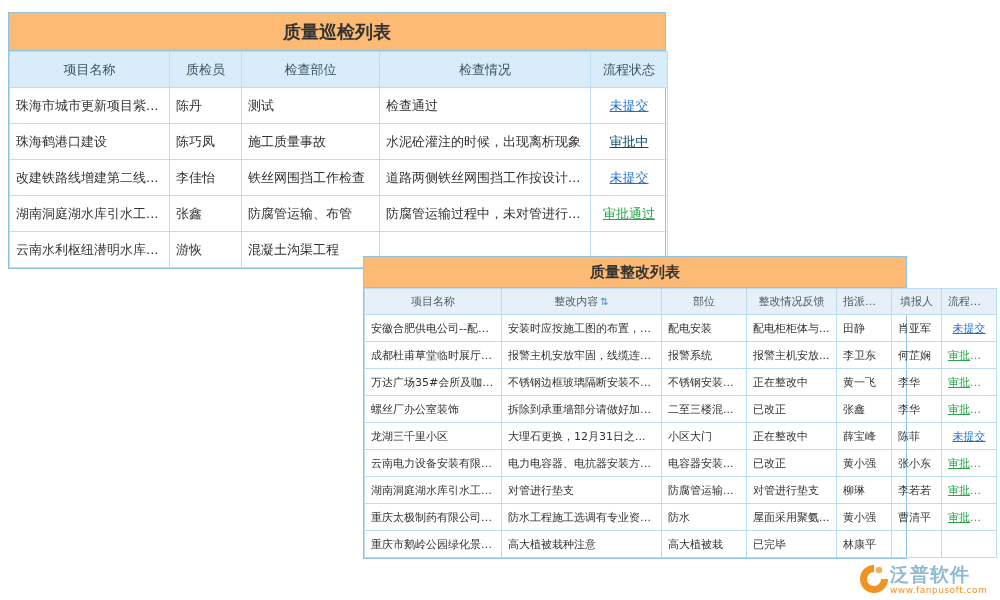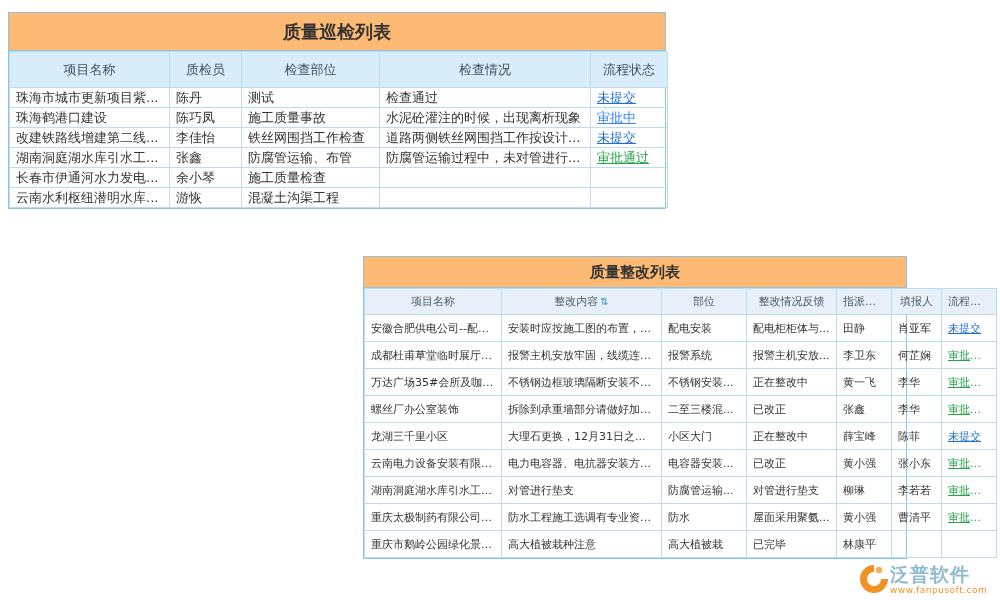--- a/index.html
+++ b/index.html
@@ -7,26 +7,26 @@
   body{position:relative;background:#fff;font-family:"DejaVu Sans","Liberation Sans",sans-serif;overflow:hidden}
   .panel{position:absolute;background:#fff;border:1px solid #8fc3e4}
   .panel-title{display:flex;align-items:center;justify-content:center;font-weight:bold;color:#333;background:#fdba74;border-bottom:1px solid #8fc3e4}
   #panel1{left:8px;top:12px;width:658px;z-index:1}
   #panel1 .panel-title{height:38px;font-size:18px}
   #panel2{left:363px;top:256px;width:544px;z-index:2;box-shadow:0 0 0 0 transparent}
   #panel2 .panel-title{height:31px;font-size:15px}
   table{width:100%;border-collapse:collapse;table-layout:fixed}
   th,td{border:1px solid #bcdcf0;overflow:hidden;white-space:nowrap;text-overflow:ellipsis;padding:0 6px;text-align:left}
   #panel1 th{background:#d8ecf9;height:36px;font-size:13px;color:#3c5166;font-weight:normal;text-align:center}
-  #panel1 td{height:20px;font-size:13px;color:#333}
+  #panel1 td{height:36px;font-size:13px;color:#333}
   #panel2 th{background:#e7f0f8;height:26px;font-size:11px;color:#4a5a6a;font-weight:normal;text-align:center}
   #panel2 td{height:27px;font-size:11px;color:#333}
   .link{color:#3a8bc8}
   .center{text-align:left}
-  .status{text-decoration:underline;font-weight:normal}
+  .status{text-align:center;text-decoration:underline;font-weight:normal}
   .sort-ic{color:#3a8bc8;font-size:10px;margin-left:2px}
   #watermark{position:absolute;left:858px;top:563px;z-index:3;display:flex;align-items:flex-end;gap:0;opacity:.88;pointer-events:none}
   #watermark .wm-brand{font-size:19px;font-weight:bold;color:#7fb2ca;line-height:1.1;letter-spacing:1px}
   #watermark .wm-url{font-size:9px;color:#f08306;letter-spacing:.5px}
 </style>
 </head>
 <body>
 
 <div class="panel" id="panel1">
   <div class="panel-title">质量巡检列表</div>
@@ -53,42 +53,35 @@
         <td class="link center">陈丹</td>
         <td>测试</td>
         <td>检查通过</td>
         <td class="status" style="color: rgb(30, 111, 208);">未提交</td>
       </tr>
       <tr>
         <td class="link">珠海鹤港口建设</td>
         <td class="link center">陈巧凤</td>
         <td>施工质量事故</td>
         <td>水泥砼灌注的时候，出现离析现象</td>
-        <td class="status" style="color: #3b82f6;">审批中</td>
+        <td class="status" style="color: #0c4a6e;">审批中</td>
       </tr>
       <tr>
         <td class="link">改建铁路线增建第二线...</td>
         <td class="link center">李佳怡</td>
         <td>铁丝网围挡工作检查</td>
         <td>道路两侧铁丝网围挡工作按设计...</td>
         <td class="status" style="color: rgb(30, 111, 208);">未提交</td>
       </tr>
       <tr>
         <td class="link">湖南洞庭湖水库引水工...</td>
         <td class="link center">张鑫</td>
         <td>防腐管运输、布管</td>
         <td>防腐管运输过程中，未对管进行...</td>
         <td class="status" style="color: rgb(39, 163, 72);">审批通过</td>
-      </tr>
-      <tr>
-        <td class="link">长春市伊通河水力发电...</td>
-        <td class="link center">余小琴</td>
-        <td>施工质量检查</td>
-        <td></td>
-        <td class="status" style="text-decoration: none;"></td>
       </tr>
       <tr>
         <td class="link">云南水利枢纽潜明水库...</td>
         <td class="link center">游恢</td>
         <td>混凝土沟渠工程</td>
         <td></td>
         <td class="status" style="text-decoration: none;"></td>
       </tr>
     </tbody>
   </table>

